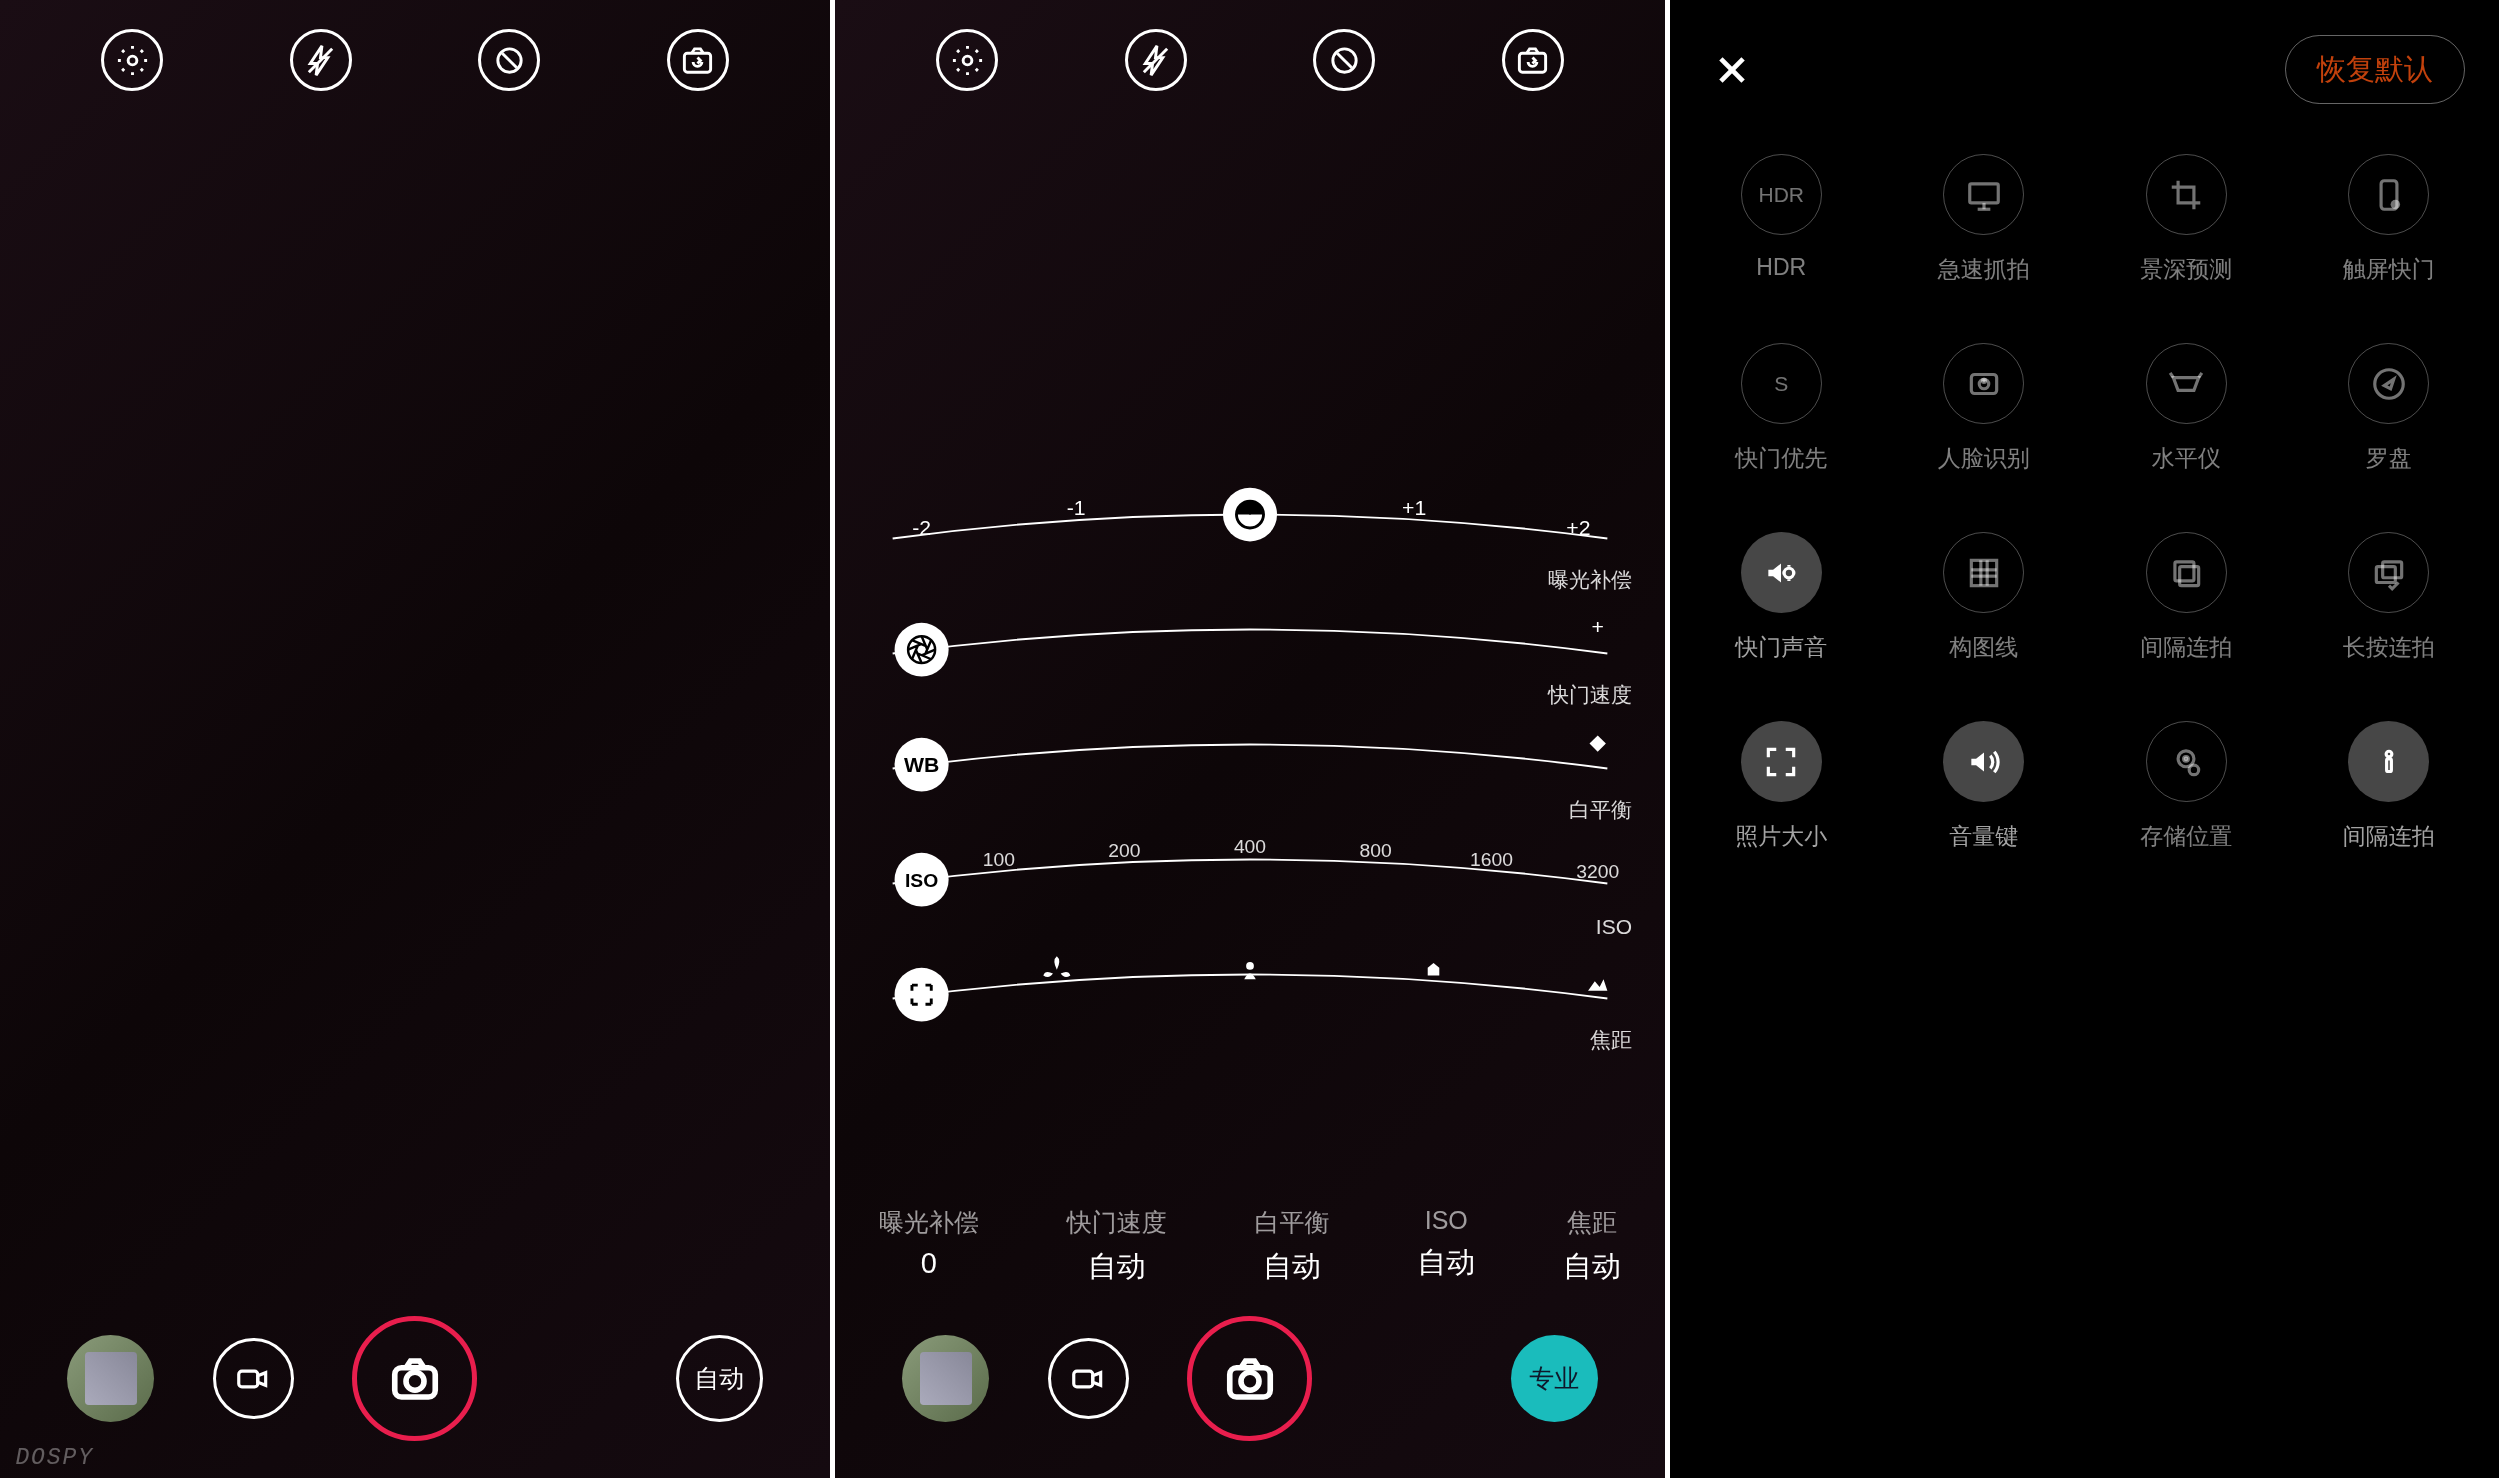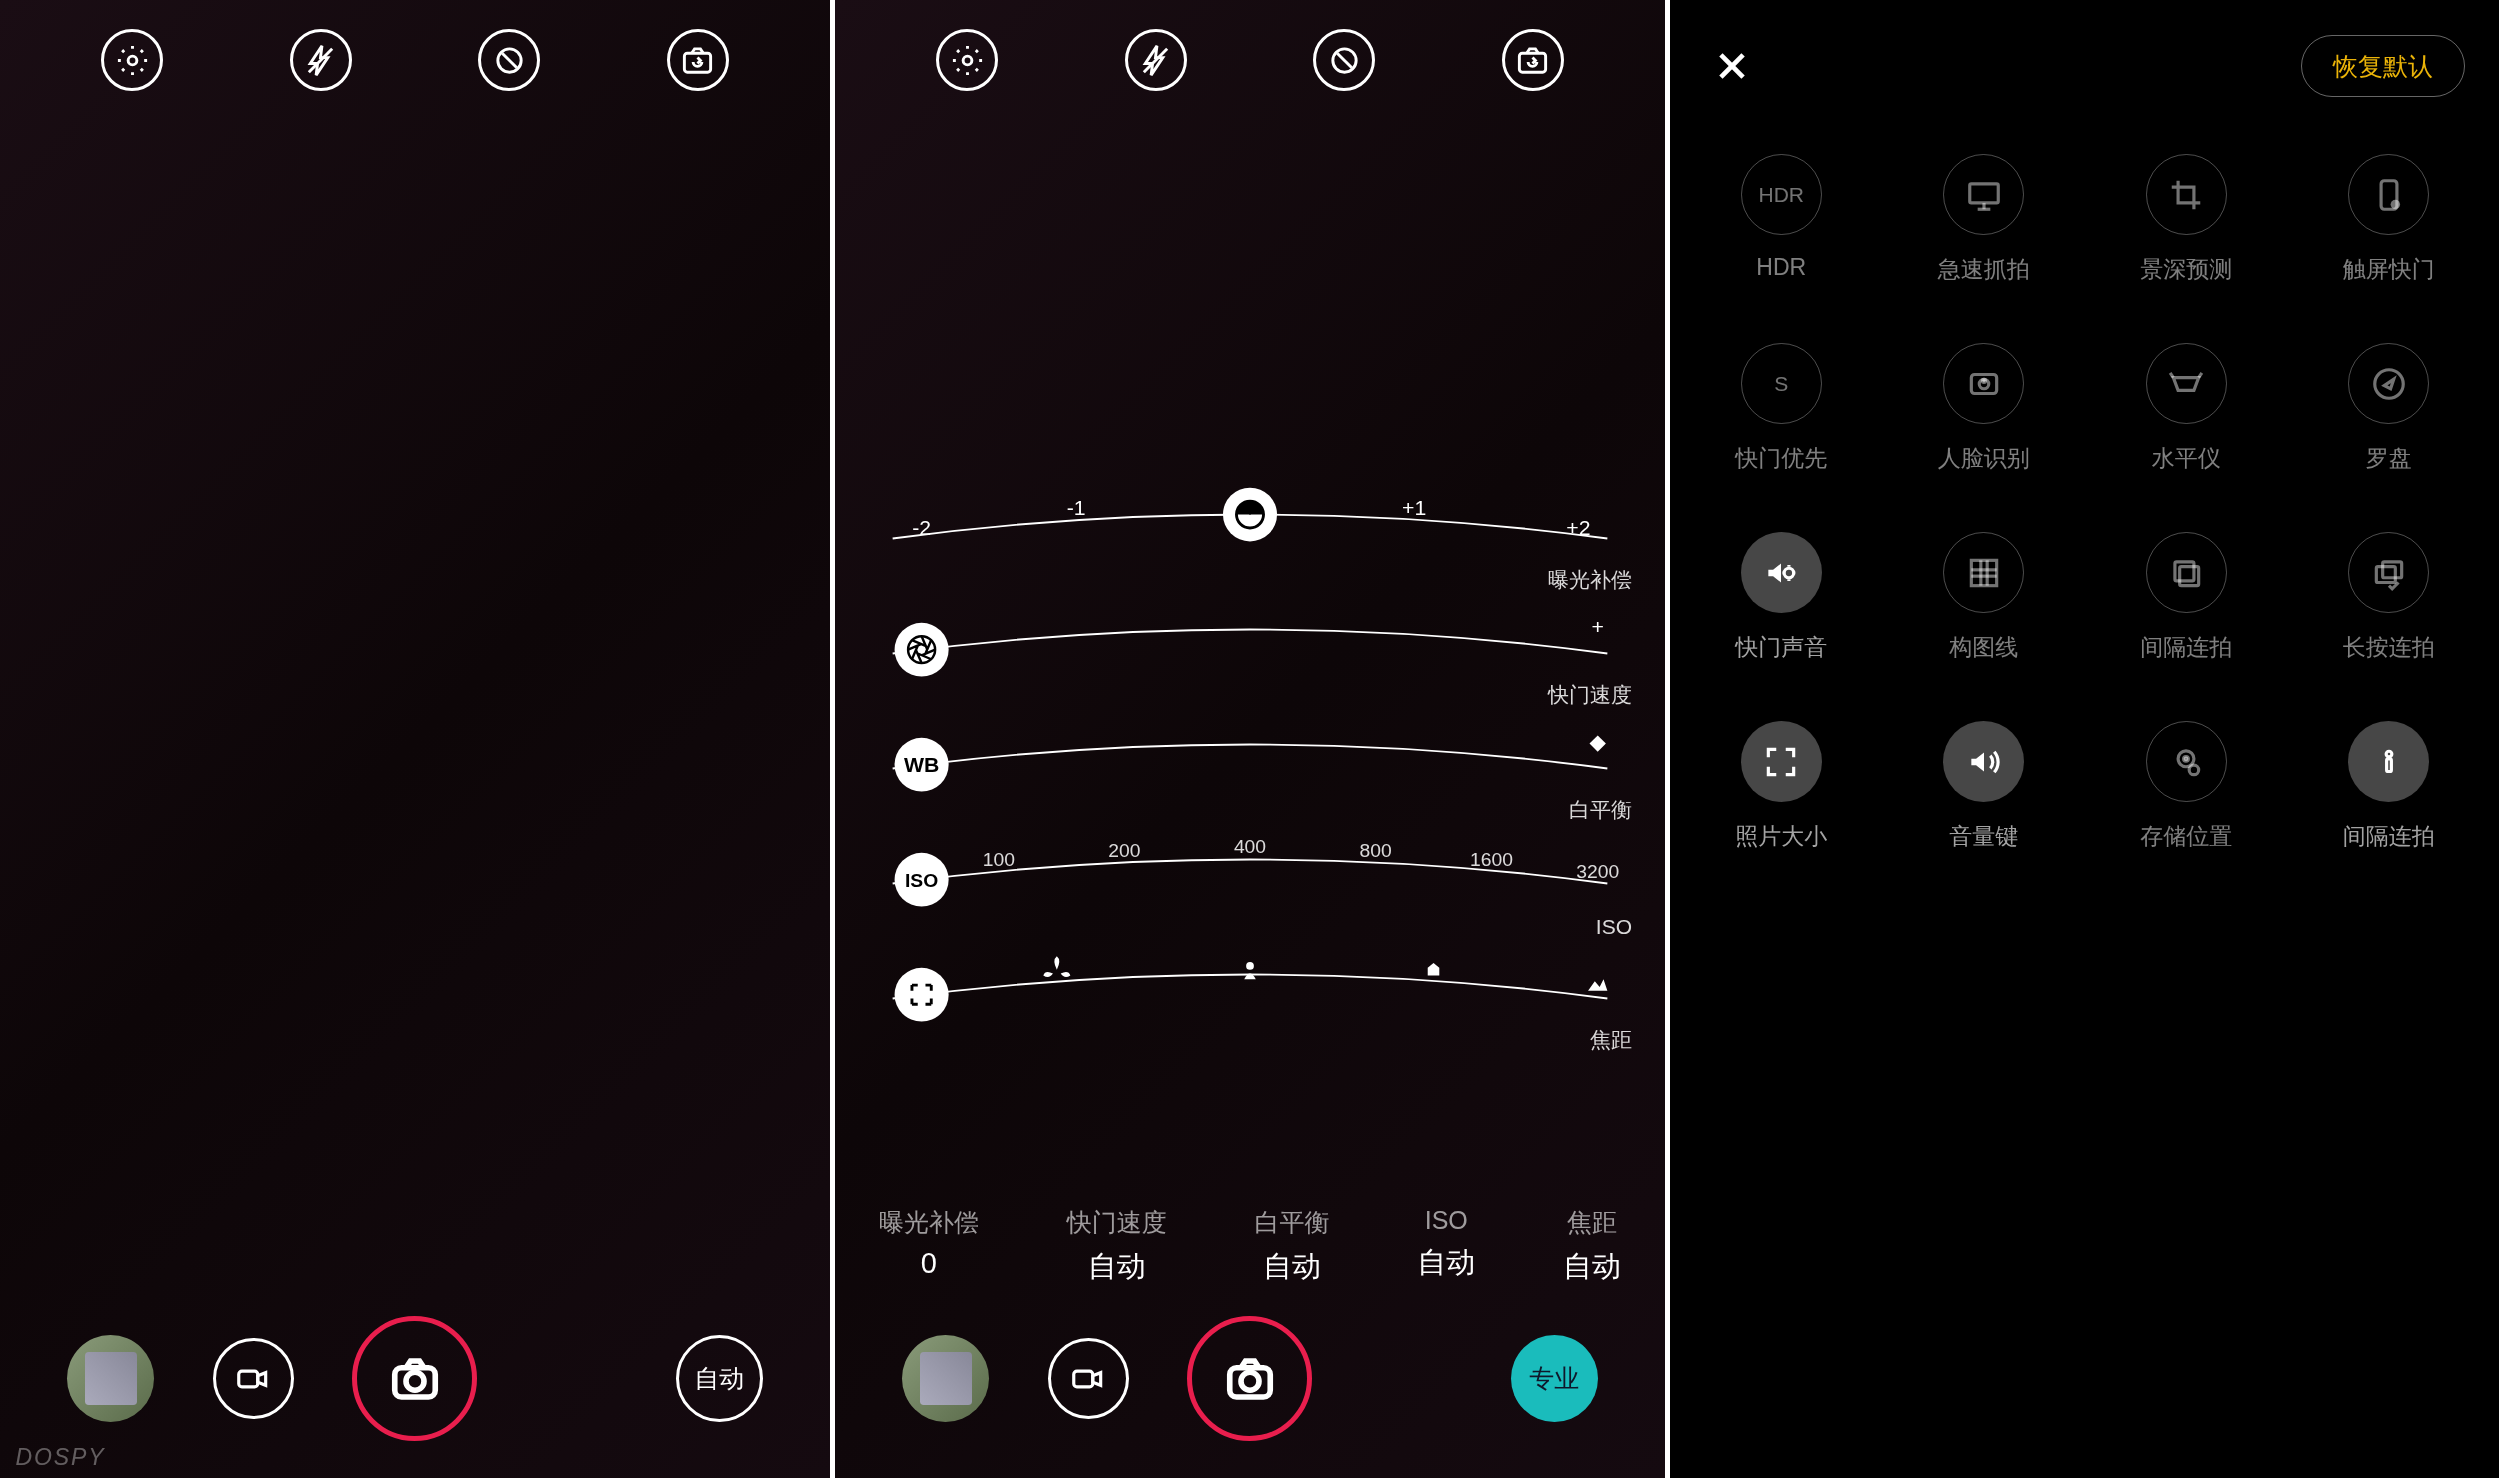--- a/index.html
+++ b/index.html
@@ -20,21 +20,21 @@
   .gallery-thumb { width: 87px; height: 87px; border-radius: 50%; background: linear-gradient(135deg,#8a9b7a,#5a6b4a); overflow: hidden; cursor: pointer; display:flex; align-items:center; justify-content:center; }
   .gallery-thumb::after{content:"";display:block;width:60%;height:60%;background:linear-gradient(45deg,#aab,#889);border-radius:3.8px;}
   .video-btn { width: 81px; height: 81px; border: 3.8px solid #fff; border-radius: 50%; display: flex; align-items: center; justify-content: center; cursor: pointer; }
   .video-btn svg { width: 38px; height: 38px; stroke: #fff; fill: none; stroke-width: 2; }
   .shutter { width: 125px; height: 125px; border: 5.8px solid #e91e4d; border-radius: 50%; display: flex; align-items: center; justify-content: center; cursor: pointer; }
   .shutter-inner { width: 96px; height: 96px; display:flex; align-items:center; justify-content:center; }
   .shutter-inner svg { width: 54px; height: 54px; stroke: #fff; fill: none; stroke-width: 2.5; }
   .mode-btn { width: 87px; height: 87px; border: 3.8px solid #fff; border-radius: 50%; display: flex; align-items: center; justify-content: center; color: #fff; font-size: 25px; cursor: pointer; }
   .mode-btn.pro { background: #1abcbc; border: none; color: #0f172a; }
 
-  .watermark { position: absolute; bottom: 7.7px; left: 15.4px; color: rgba(255,255,255,0.35); font-size: 23px; letter-spacing: 1.9px; font-style: italic; font-family: Liberation Sans, sans-serif; }
+  .watermark { position: absolute; bottom: 7.7px; left: 15.4px; color: rgba(255,255,255,0.35); font-size: 23px; letter-spacing: 1.9px; font-style: italic; font-family: Liberation Mono, monospace; }
 
   
   .arcs { position: absolute; top: 481px; left: 0; right: 0; }
   .arc-row { position: relative; height: 115px; }
   .arc-svg { position: absolute; top: 0; left: 19px; right: 19px; width: calc(100% - 38px); height: 115px; }
   .arc-path { stroke: #fff; stroke-width: 2; fill: none; }
   .arc-knob { fill: #fff; }
   .arc-label { position: absolute; right: 33px; bottom: 1.9px; color: rgba(255,255,255,0.85); font-size: 21px; }
   .arc-tick { fill: #fff; font-size: 22px; text-anchor: middle; }
   .arc-tick-small { fill: rgba(255,255,255,0.85); font-size: 20px; text-anchor: middle; }
@@ -42,21 +42,21 @@
   
   .readouts { position: absolute; bottom: 192px; left: 0; right: 0; display: flex; justify-content: space-around; color: #fff; }
   .readout { text-align: center; }
   .readout .lbl { color: rgba(255,255,255,0.6); font-size: 25px; margin-bottom: 7.7px; }
   .readout .val { color: #fff; font-size: 29px; }
 
   
   .p3-top { position: absolute; top: 35px; left: 35px; right: 35px; display: flex; justify-content: space-between; align-items: center; }
   .close-btn { width: 54px; height: 54px; display: flex; align-items: center; justify-content: center; color: #fff; cursor: pointer; }
   .close-btn svg { width: 38px; height: 38px; stroke: #fff; stroke-width: 3; }
-  .reset-btn { border: 1.9px solid rgba(255,255,255,0.4); border-radius: 960px; padding: 13.5px 31px; color: #eab308; font-size: 25px; cursor: pointer; }
+  .reset-btn { border: 1.9px solid rgba(255,255,255,0.4); border-radius: 960px; padding: 13.5px 31px; color: #c2410c; font-size: 29px; cursor: pointer; }
   .settings-grid { position: absolute; top: 154px; left: 19px; right: 19px; display: grid; grid-template-columns: repeat(4,1fr); gap: 58px 18px; }
   .setting-item { display: flex; flex-direction: column; align-items: center; cursor: pointer; }
   .setting-icon { width: 81px; height: 81px; border: 1.9px solid rgba(255,255,255,0.3); border-radius: 50%; display: flex; align-items: center; justify-content: center; color: rgba(255,255,255,0.45); margin-bottom: 19px; }
   .setting-icon.active { background: rgba(255,255,255,0.28); border-color: transparent; color: #fff; }
   .setting-icon svg { width: 38px; height: 38px; stroke: currentColor; fill: none; stroke-width: 2; }
   .setting-icon .txt { font-size: 21px; font-weight: 500; }
   .setting-label { color: rgba(255,255,255,0.5); font-size: 23px; text-align: center; white-space: nowrap; }
   .setting-item.active .setting-label { color: #a3a3a3; }
 </style>
 </head>

